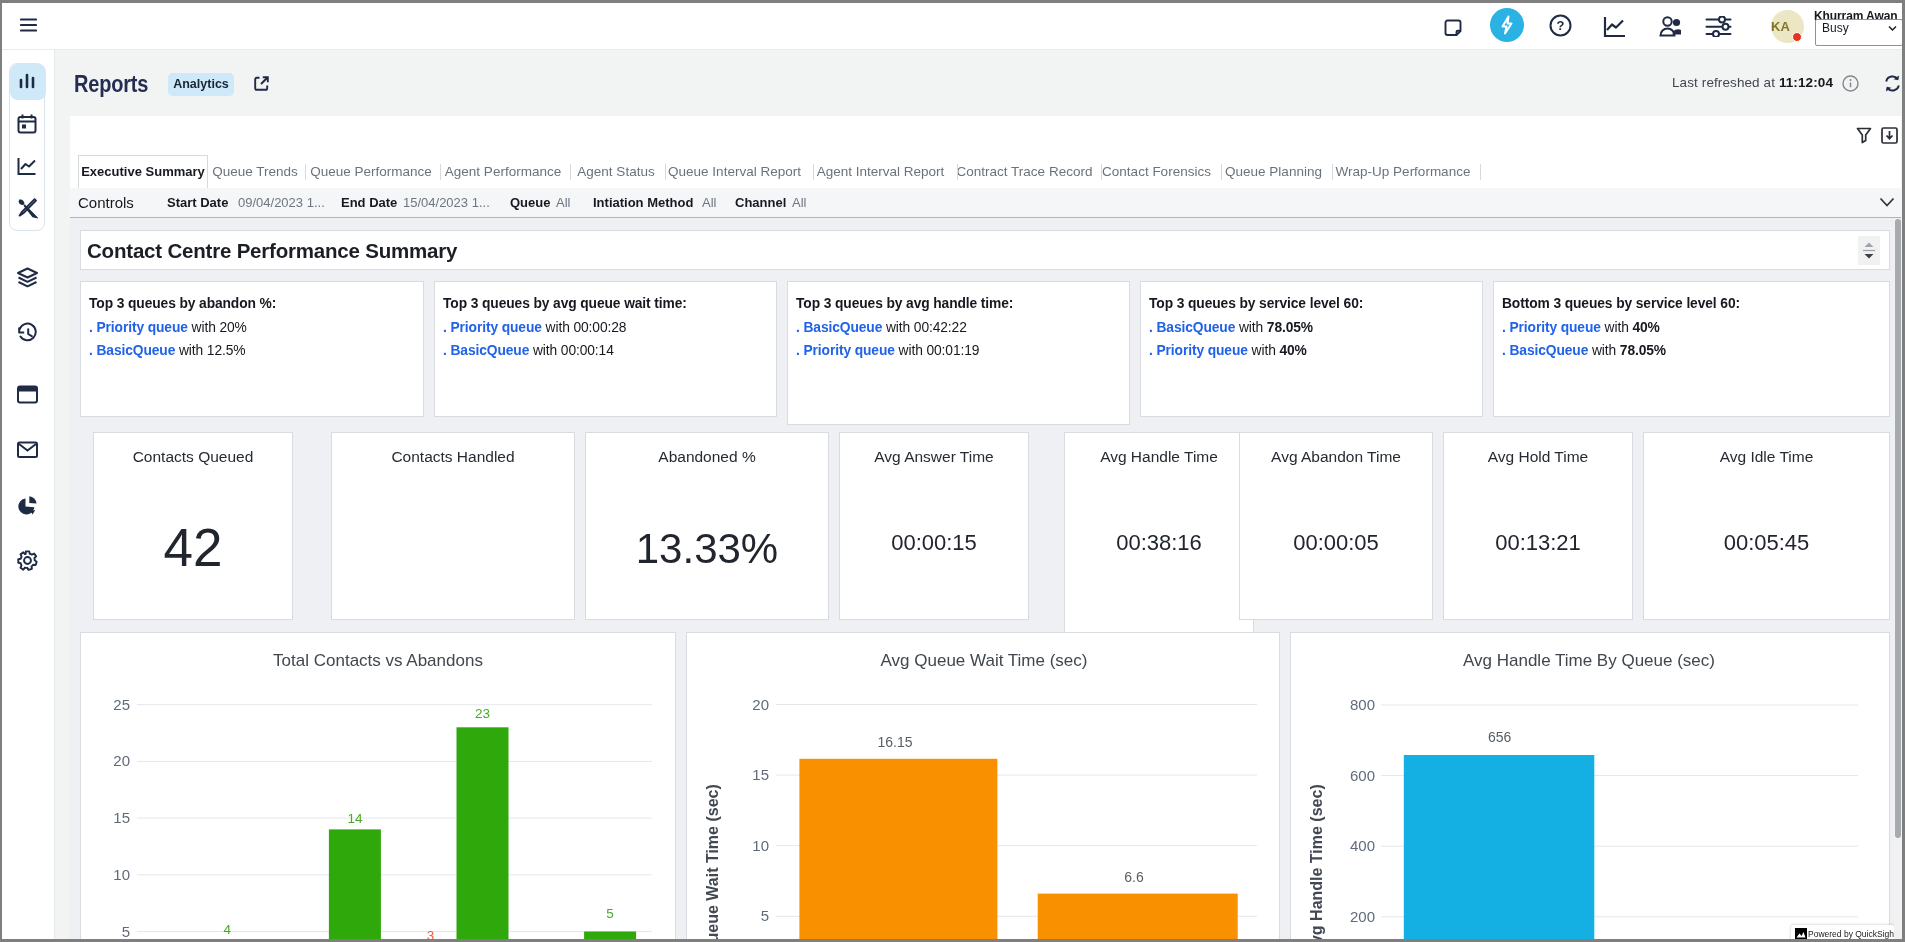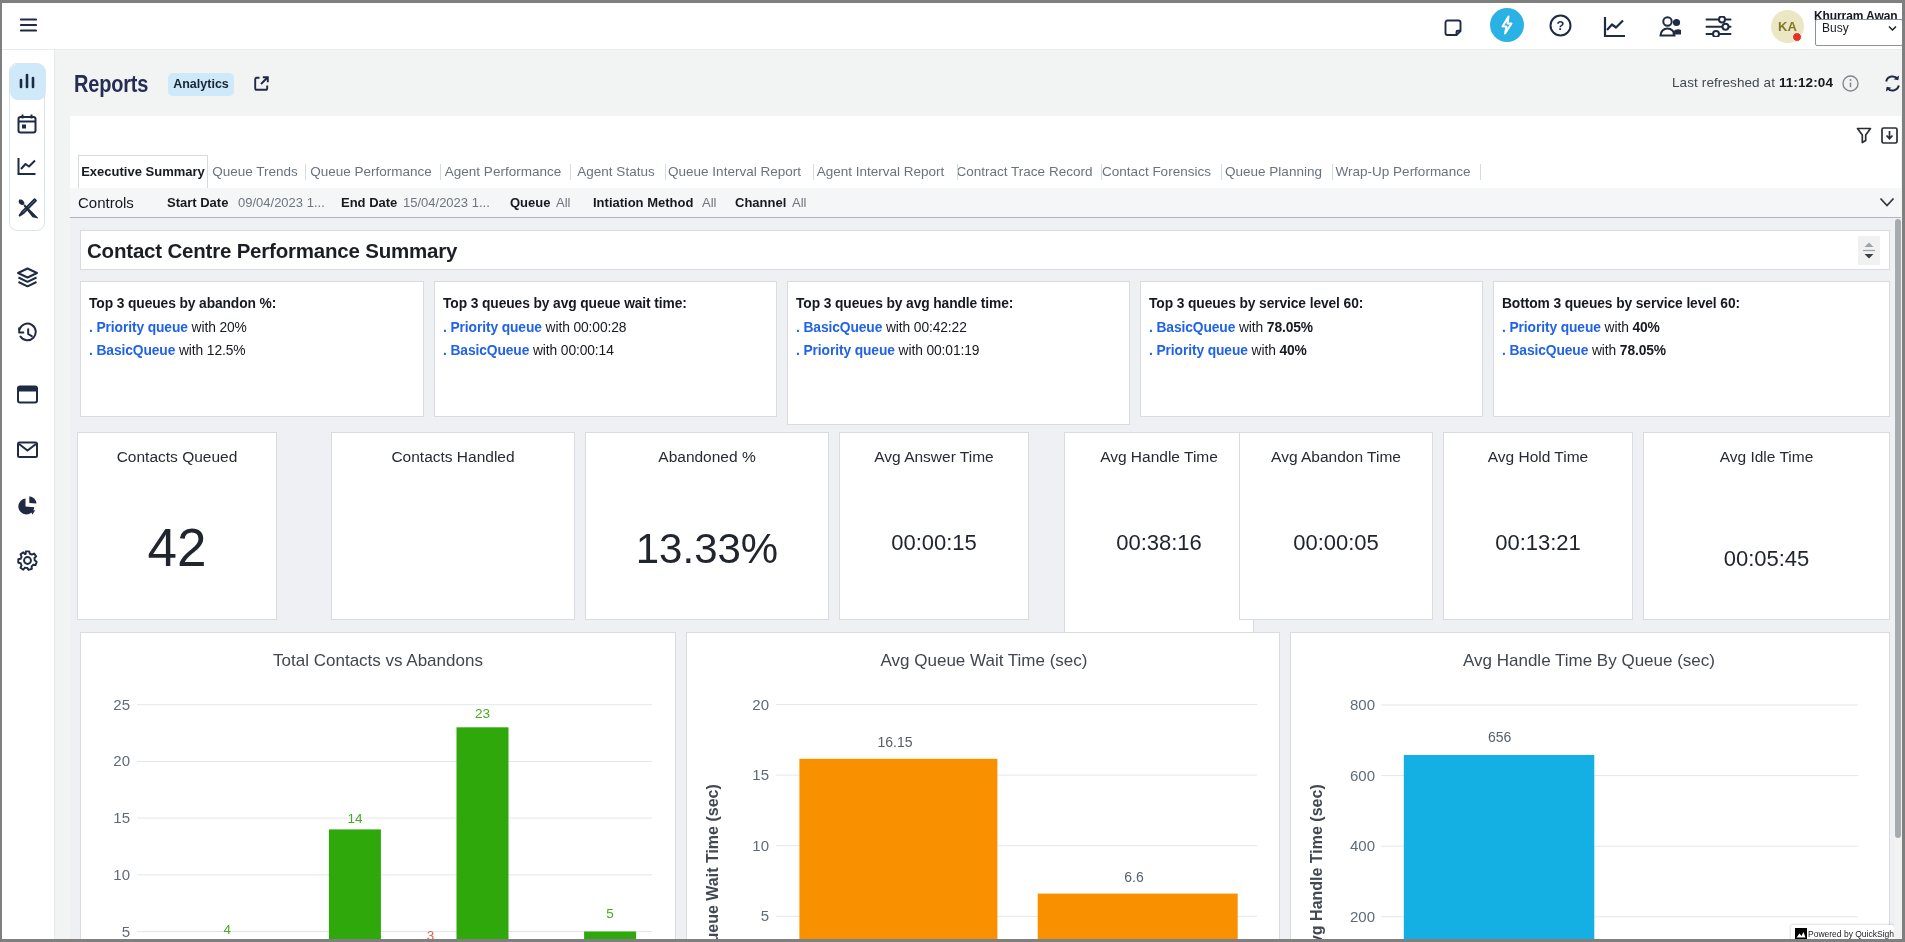--- a/index.html
+++ b/index.html
@@ -90,21 +90,21 @@
       <line x1="1.5" y1="3.4" x2="25.5" y2="3.4"></line>
         <line x1="1.5" y1="10.7" x2="25.5" y2="10.7"></line>
         <line x1="1.5" y1="18" x2="25.5" y2="18"></line>
     </g>
     <circle cx="17" cy="3.4" r="3" fill="#fff" stroke="#1f2a44" stroke-width="2"></circle>
     <circle cx="20.5" cy="10.7" r="3" fill="#fff" stroke="#1f2a44" stroke-width="2"></circle>
     <circle cx="11" cy="18" r="3" fill="#fff" stroke="#1f2a44" stroke-width="2"></circle>
   </svg>
 
   <div class="abs" style="left:1769px;top:6.5px;width:33px;height:33px;border-radius:50%;background:#ebe6c4;
-       text-align:center;line-height:33px;font-size:13px;font-weight:bold;color:#857625;">KA</div>
+       text-align:left;line-height:33px;font-size:13px;font-weight:bold;color:#857625;">KA</div>
   <div class="abs" style="left:1790px;top:29px;width:10px;height:10px;border-radius:50%;background:#e8321e;border:1px solid #fff;"></div>
 
   <div class="abs" style="left:1812px;top:6px;font-size:12px;font-weight:bold;color:#16191f;white-space:nowrap;letter-spacing:-0.1px;">Khurram Awan</div>
 
   <div class="abs" style="left:1813px;top:16px;width:88px;height:27px;border:1px solid #8d939b;border-radius:2px;background:#fff;">
     <span class="abs" style="left:6px;top:1px;font-size:12px;color:#16191f;">Busy</span>
     <svg class="abs" style="right:5px;top:5px;" width="9" height="7" viewBox="0 0 9 7">
         <path d="M1 1.5 L4.5 5 L8 1.5" fill="none" stroke="#16191f" stroke-width="1.4"></path>
       </svg>
   </div>
@@ -282,21 +282,21 @@
       <b class="t">Top 3 queues by service level 60:</b><br>
       <span class="blu">. BasicQueue</span> with <b>78.05%</b><br>
       <span class="blu">. Priority queue</span> with <b>40%</b>
     </div>
     <div class="card ins" style="left:1423px; top:63px; width:397px; height:136px;">
       <b class="t">Bottom 3 queues by service level 60:</b><br>
       <span class="blu">. Priority queue</span> with <b>40%</b><br>
       <span class="blu">. BasicQueue</span> with <b>78.05%</b>
     </div>
 
-    <div class="card" style="left:7px; top:214px; width:200px; height:188px;padding-left:24px;">
+    <div class="card" style="left:23px; top:214px; width:200px; height:188px;padding-left:24px;">
       <div class="kpit">Contacts Queued</div>
       <div class="kpiv" style="top:84px;font-size:53px;">42</div>
     </div>
     <div class="card" style="left:261px; top:214px; width:244px; height:188px;">
       <div class="kpit">Contacts Handled</div>
     </div>
     <div class="card" style="left:515px; top:214px; width:244px; height:188px;">
       <div class="kpit">Abandoned %</div>
       <div class="kpiv" style="top:92px;font-size:42px;">13.33%</div>
     </div>
@@ -311,21 +311,21 @@
     <div class="card" style="left:1169px; top:214px; width:194px; height:188px;">
       <div class="kpit">Avg Abandon Time</div>
       <div class="kpiv" style="top:97px;font-size:22px;">00:00:05</div>
     </div>
     <div class="card" style="left:1373px; top:214px; width:190px; height:188px;">
       <div class="kpit">Avg Hold Time</div>
       <div class="kpiv" style="top:97px;font-size:22px;">00:13:21</div>
     </div>
     <div class="card" style="left:1573px; top:214px; width:247px; height:188px;">
       <div class="kpit">Avg Idle Time</div>
-      <div class="kpiv" style="top:97px;font-size:22px;margin-top:16px;">00:05:45</div>
+      <div class="kpiv" style="top:97px;font-size:22px;">00:05:45</div>
     </div>
 
     <div class="card" id="chart1" style="left:10px; top:414px; width:596px; height:330px;">
       <svg width="594" height="328" viewBox="0 0 594 328">
         <text x="297" y="32.5" font-size="17" fill="#40474f" text-anchor="middle">Total Contacts vs Abandons</text>
         <g stroke="#e4e7ea" stroke-width="1">
           <line x1="56" y1="71.7" x2="571" y2="71.7"></line>
           <line x1="56" y1="128.4" x2="571" y2="128.4"></line>
           <line x1="56" y1="185.1" x2="571" y2="185.1"></line>
           <line x1="56" y1="241.8" x2="571" y2="241.8"></line>

